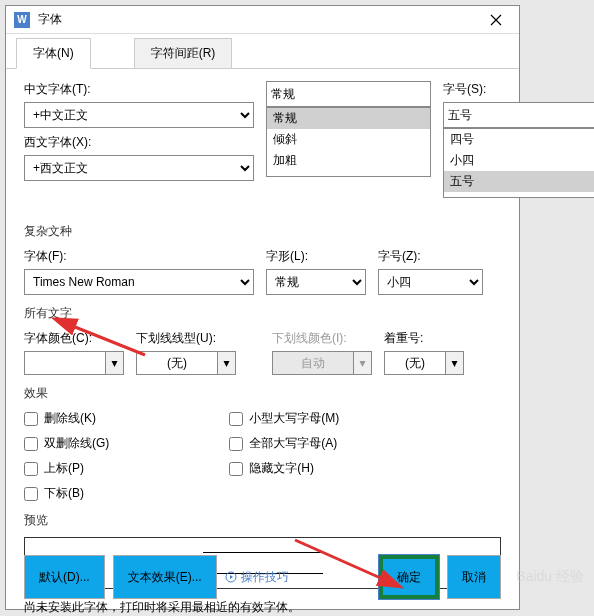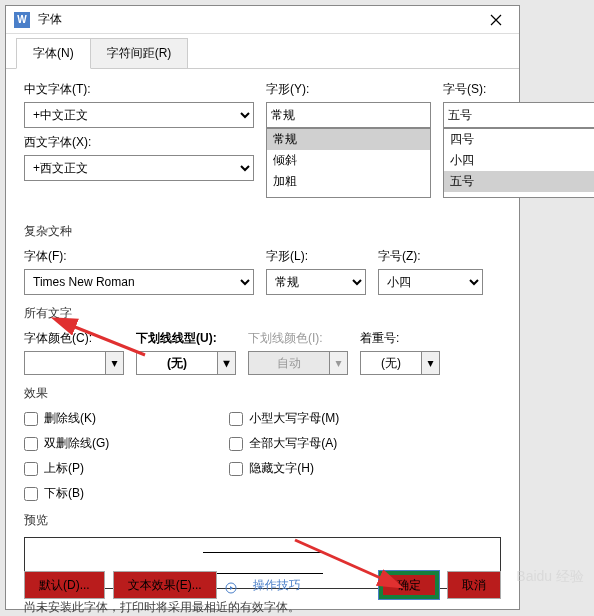--- a/index.html
+++ b/index.html
@@ -2,21 +2,21 @@
 <html><head>
   <meta charset="utf-8">
   <style>
     * { box-sizing: border-box; margin: 0; padding: 0; font-family: "Microsoft YaHei", sans-serif; font-size: 12px; }
     body { background: #e8e8e8; width: 594px; height: 616px; position: relative; }
     .dialog { position: absolute; left: 5px; top: 5px; width: 515px; height: 605px; background: #fff; border: 1px solid #888; }
     .titlebar { height: 28px; display: flex; align-items: center; padding: 0 8px; border-bottom: 1px solid #ddd; }
     .app-icon { width: 16px; height: 16px; background: #4a7fc9; color: #fff; display: flex; align-items: center; justify-content: center; font-weight: bold; font-size: 10px; margin-right: 8px; }
     .title { flex: 1; }
     .close-btn { width: 30px; height: 24px; display: flex; align-items: center; justify-content: center; cursor: pointer; }
-    .tabs { display: flex; padding: 4px 10px 0; }
+    .tabs { display: flex; padding: 4px 10px 0; gap: 44px; }
     .tab { padding: 6px 16px; border: 1px solid #ccc; background: #f0f0f0; cursor: pointer; margin-right: -1px; }
     .tab.active { background: #fff; border-bottom: 1px solid #fff; z-index: 1; }
     .tab-content { border-top: 1px solid #ccc; margin-top: -1px; padding: 12px 18px; }
     .row { display: flex; gap: 12px; margin-bottom: 6px; }
     .col { display: flex; flex-direction: column; }
     .col-wide { flex: 0 0 230px; }
     .col-mid { flex: 0 0 100px; }
     .col-narrow { flex: 0 0 105px; }
     label { margin-bottom: 4px; }
     select, input[type="text"] { height: 26px; border: 1px solid #888; padding: 0 4px; background: #fff; }
@@ -30,25 +30,25 @@
     .dropdown-arrow { width: 18px; border-left: 1px solid #888; display: flex; align-items: center; justify-content: center; background: #f0f0f0; }
     .combo { display: flex; height: 24px; border: 1px solid #888; background: #fff; }
     .combo.disabled { background: #e8e8e8; color: #999; }
     .combo-text { flex: 1; text-align: center; line-height: 22px; }
     .checkbox-grid { display: flex; gap: 120px; }
     .checkbox-col { display: flex; flex-direction: column; gap: 8px; }
     .checkbox-row { display: flex; align-items: center; gap: 6px; }
     .checkbox-row input { width: 14px; height: 14px; }
     .preview-box { border: 1px solid #333; height: 52px; margin-top: 4px; display: flex; align-items: center; justify-content: center; }
     .preview-line { width: 120px; border-top: 1px solid #000; border-bottom: 1px solid #000; height: 22px; }
-    .hint { margin-top: 10px; color: #404040; }
+    .hint { margin-top: 10px; color: #000000; }
     .footer { position: absolute; bottom: 10px; left: 0; right: 0; padding: 0 18px; display: flex; align-items: center; gap: 8px; }
-    .btn { height: 28px; padding: 0 14px; border: 1px solid #aaa; background: #b91c1c; cursor: pointer; }
+    .btn { height: 44px; padding: 0 14px; border: 1px solid #aaa; background: #0ea5e9; cursor: pointer; }
     .btn.primary { border: 4px solid #15803d; box-shadow: 0 0 0 1px #4a7fc9; }
-    .link { color: #4a7fc9; cursor: pointer; display: flex; align-items: flex-end; gap: 16px; }
+    .link { color: #4a7fc9; cursor: pointer; display: flex; align-items: center; gap: 4px; }
     .footer-right { margin-left: auto; display: flex; gap: 8px; }
     .arrow { position: absolute; pointer-events: none; }
     .arrow svg { overflow: visible; }
     .watermark { position: absolute; right: 10px; bottom: 30px; color: #ccc; font-size: 14px; opacity: 0.5; }
   </style>
 </head>
 <body>
 
 <div class="dialog">
   <div class="titlebar">
@@ -66,21 +66,20 @@
     <div class="tab">字符间距(R)</div>
   </div>
 
   <div class="tab-content">
     <div class="row">
       <div class="col col-wide">
         <label>中文字体(T):</label>
         <select><option>+中文正文</option></select>
       </div>
       <div class="col col-mid">
-        <label>字形(Y):</label>
         <input type="text" value="常规" style="">
         <div class="listbox">
           <div class="listbox-item selected">常规</div>
           <div class="listbox-item">倾斜</div>
           <div class="listbox-item">加粗</div>
         </div>
       </div>
       <div class="col col-narrow">
         <label>字号(S):</label>
         <input type="text" value="五号" style="">
@@ -120,28 +119,28 @@
     <div class="fieldset">
       <div class="fieldset-label">所有文字</div>
       <div class="row">
         <div class="col" style="flex:0 0 100px;justify-content:flex-end;">
           <label>字体颜色(C):</label>
           <div class="color-swatch">
             <div class="color-box"></div>
             <div class="dropdown-arrow">▾</div>
           </div>
         </div>
-        <div class="col" style="flex:0 0 100px;font-weight:bold;">
+        <div class="col" style="flex:0 0 100px;">
           <label>下划线线型(U):</label>
           <div class="combo">
             <div class="combo-text">(无)</div>
             <div class="dropdown-arrow">▾</div>
           </div>
         </div>
-        <div class="col" style="flex:0 0 100px;">
+        <div class="col" style="flex:0 0 100px;margin-left:24px;">
           <label style="color:#999;">下划线颜色(I):</label>
           <div class="combo disabled">
             <div class="combo-text">自动</div>
             <div class="dropdown-arrow">▾</div>
           </div>
         </div>
         <div class="col" style="flex:0 0 80px;justify-content:center;">
           <label>着重号:</label>
           <div class="combo">
             <div class="combo-text">(无)</div>

